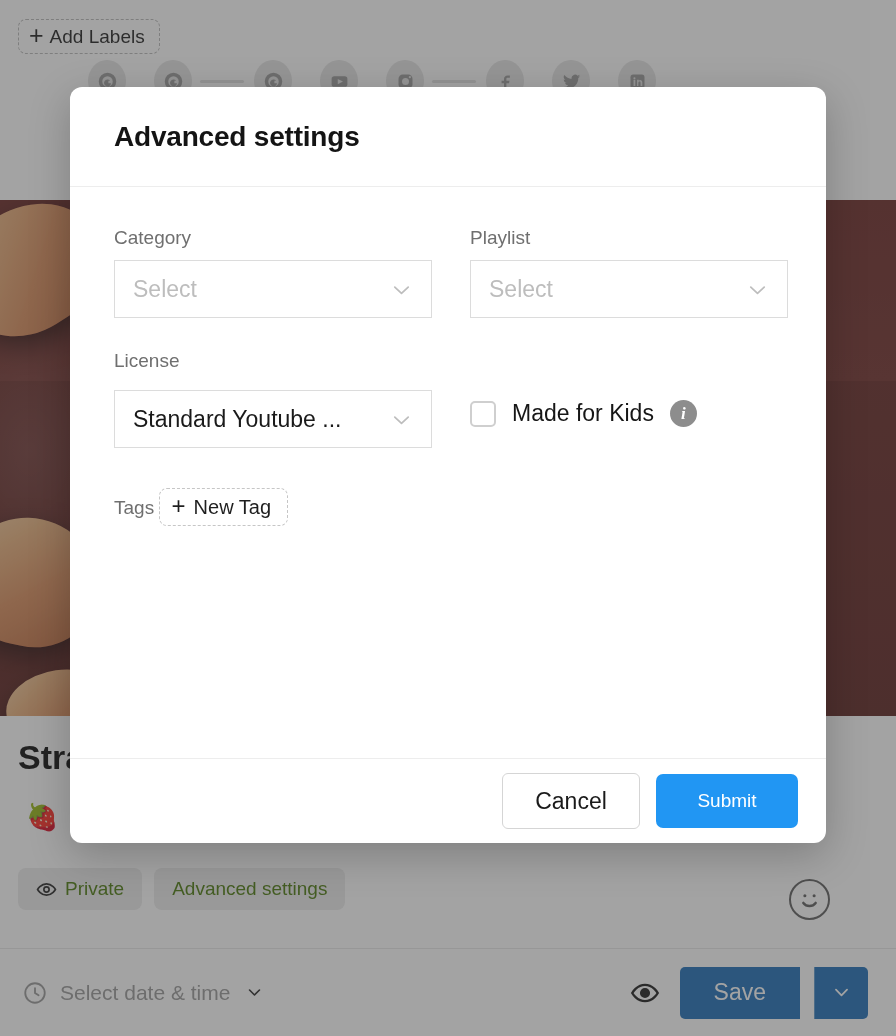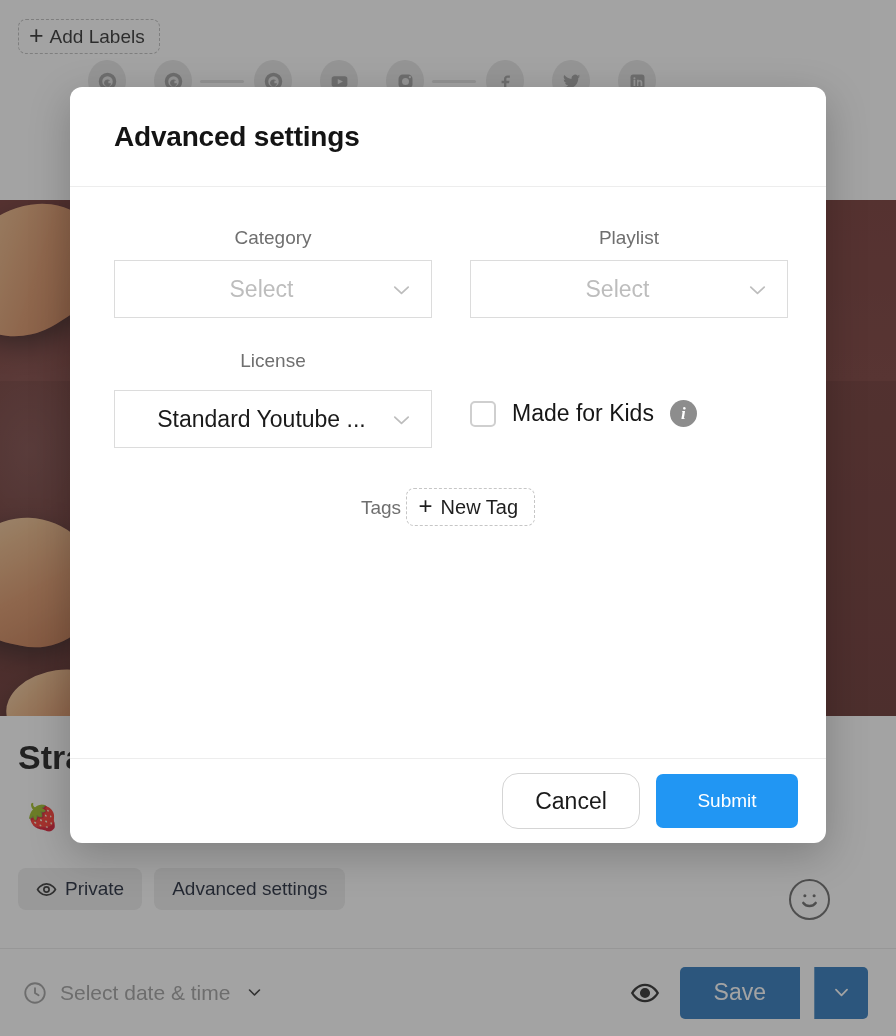--- a/index.html
+++ b/index.html
@@ -71,21 +71,21 @@
   .post-title {
     position: absolute; left: 18px; top: 22px;
     font-size: 34px; font-weight: 700; color: #0c0c0c; white-space: nowrap;
   }
   .post-emoji { position: absolute; left: 26px; top: 86px; font-size: 26px; }
 
   .pill-row { position: absolute; left: 18px; top: 152px; display: flex; gap: 12px; align-items: center; }
   .pill {
     height: 42px; padding: 0 18px; border-radius: 8px;
     background: #ececec; display: flex; align-items: center; gap: 8px;
-    font-size: 19px; color: #0f172a;
+    font-size: 19px; color: #4d7c0f;
   }
   .pill svg { width: 21px; height: 21px; }
 
   .emoji-btn {
     position: absolute; left: 789px; top: 879px;
     width: 41px; height: 41px; border-radius: 50%;
     border: 2px solid #5f5f5f; display: flex; align-items: center; justify-content: center;
   }
   .emoji-btn svg { width: 41px; height: 41px; }
 
@@ -124,21 +124,21 @@
     background: #ffffff; border-radius: 12px;
     box-shadow: 0 12px 42px rgba(0,0,0,0.22);
     display: flex; flex-direction: column; overflow: hidden;
   }
   .modal-head {
     height: 100px; display: flex; align-items: center;
     padding: 0 44px; border-bottom: 1px solid #ededed;
   }
   .modal-title { font-size: 28px; font-weight: 700; color: #141414; letter-spacing: -0.2px; }
 
-  .modal-body { flex: 1; padding: 40px 44px 0 44px; text-align: center; }
+  .modal-body { flex: 1; padding: 40px 44px 0 44px; }
 
   .field-grid { display: flex; gap: 38px; }
   .field { display: flex; flex-direction: column; }
   .field-label { font-size: 19px; color: #6f6f6f; margin-bottom: 11px; }
 
   .select {
     width: 318px; height: 58px; border: 1px solid #dcdcdc; border-radius: 0;
     display: flex; align-items: center; padding: 0 18px;
     font-size: 23px; color: #bdbdbd; background: #fff;
   }
@@ -169,21 +169,21 @@
     font-size: 20px; color: #1f1f1f; margin-top: 10px;
   }
   .new-tag .plus-glyph { font-size: 24px; }
 
   .modal-foot {
     height: 85px; border-top: 1px solid #ededed;
     display: flex; align-items: center; justify-content: flex-end;
     gap: 16px; padding: 0 28px;
   }
   .btn-cancel {
-    height: 56px; min-width: 138px; border: 1px solid #d5d5d5; border-radius: 16px;
+    height: 56px; min-width: 138px; border: 1px solid #d5d5d5; border-radius: 6px;
     background: #fff; color: #1a1a1a; font-size: 23px;
     display: flex; align-items: center; justify-content: center;
   }
   .btn-submit {
     height: 54px; min-width: 142px; border-radius: 7px;
     background: #2196f3; color: #ffffff; font-size: 19px; font-weight: 400;
     display: flex; align-items: center; justify-content: center;
   }
 </style>
 </head>

